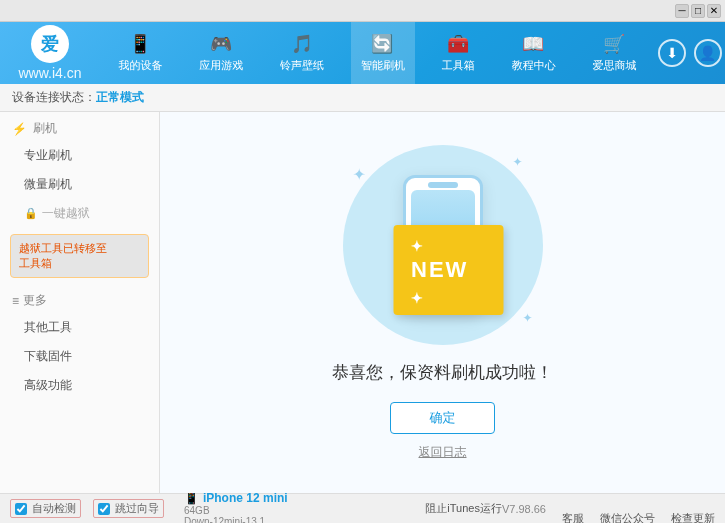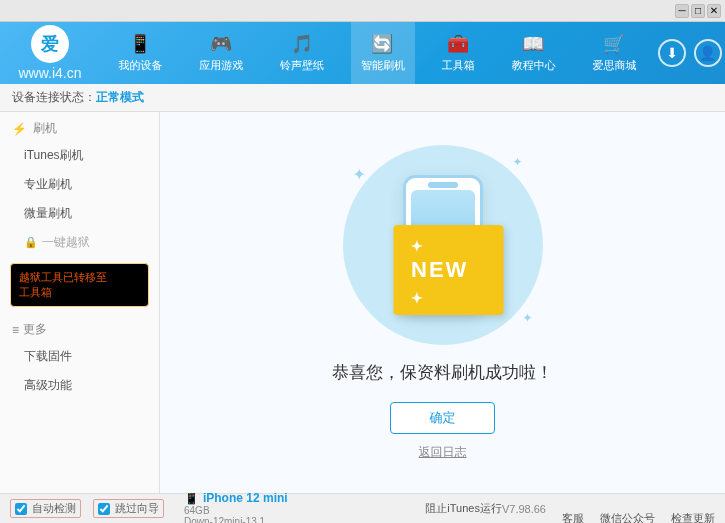--- a/index.html
+++ b/index.html
@@ -157,21 +157,21 @@
       cursor: default;
       display: flex;
       align-items: center;
     }
     .lock-icon {
       margin-right: 4px;
       font-size: 11px;
     }
     .sidebar-warning {
       margin: 6px 10px;
-      background: #000000;
+      background: #e5e5e5;
       border: 1px solid #ffcc80;
       border-radius: 4px;
       padding: 6px 8px;
       font-size: 11px;
       color: #e65100;
     }
     .sidebar-more-header {
       display: flex;
       align-items: center;
       padding: 8px 12px 4px 12px;
@@ -425,39 +425,39 @@
 </div>
 
 <div class="main">
 
   <div class="sidebar">
     <div class="sidebar-section-header">
       <span class="sidebar-section-icon">⚡</span>
       <span>刷机</span>
     </div>
     <div class="sidebar-item">
-      <span>iTunes刷机</span>
-    </div>
-    <div class="sidebar-item">
       <span>专业刷机</span>
     </div>
     <div class="sidebar-item">
       <span>微量刷机</span>
     </div>
     <div class="sidebar-disabled">
       <span class="lock-icon">🔒</span>
       <span>一键越狱</span>
     </div>
     <div class="sidebar-warning">
       <span>越狱工具已转移至</span><br>
       <span>工具箱</span>
     </div>
     <div class="sidebar-more-header">
       <span class="sidebar-more-icon">≡</span>
       <span>更多</span>
+    </div>
+    <div class="sidebar-item">
+      <span>其他工具</span>
     </div>
     <div class="sidebar-item">
       <span>下载固件</span>
     </div>
     <div class="sidebar-item">
       <span>高级功能</span>
     </div>
   </div>
 
   <div class="content">

